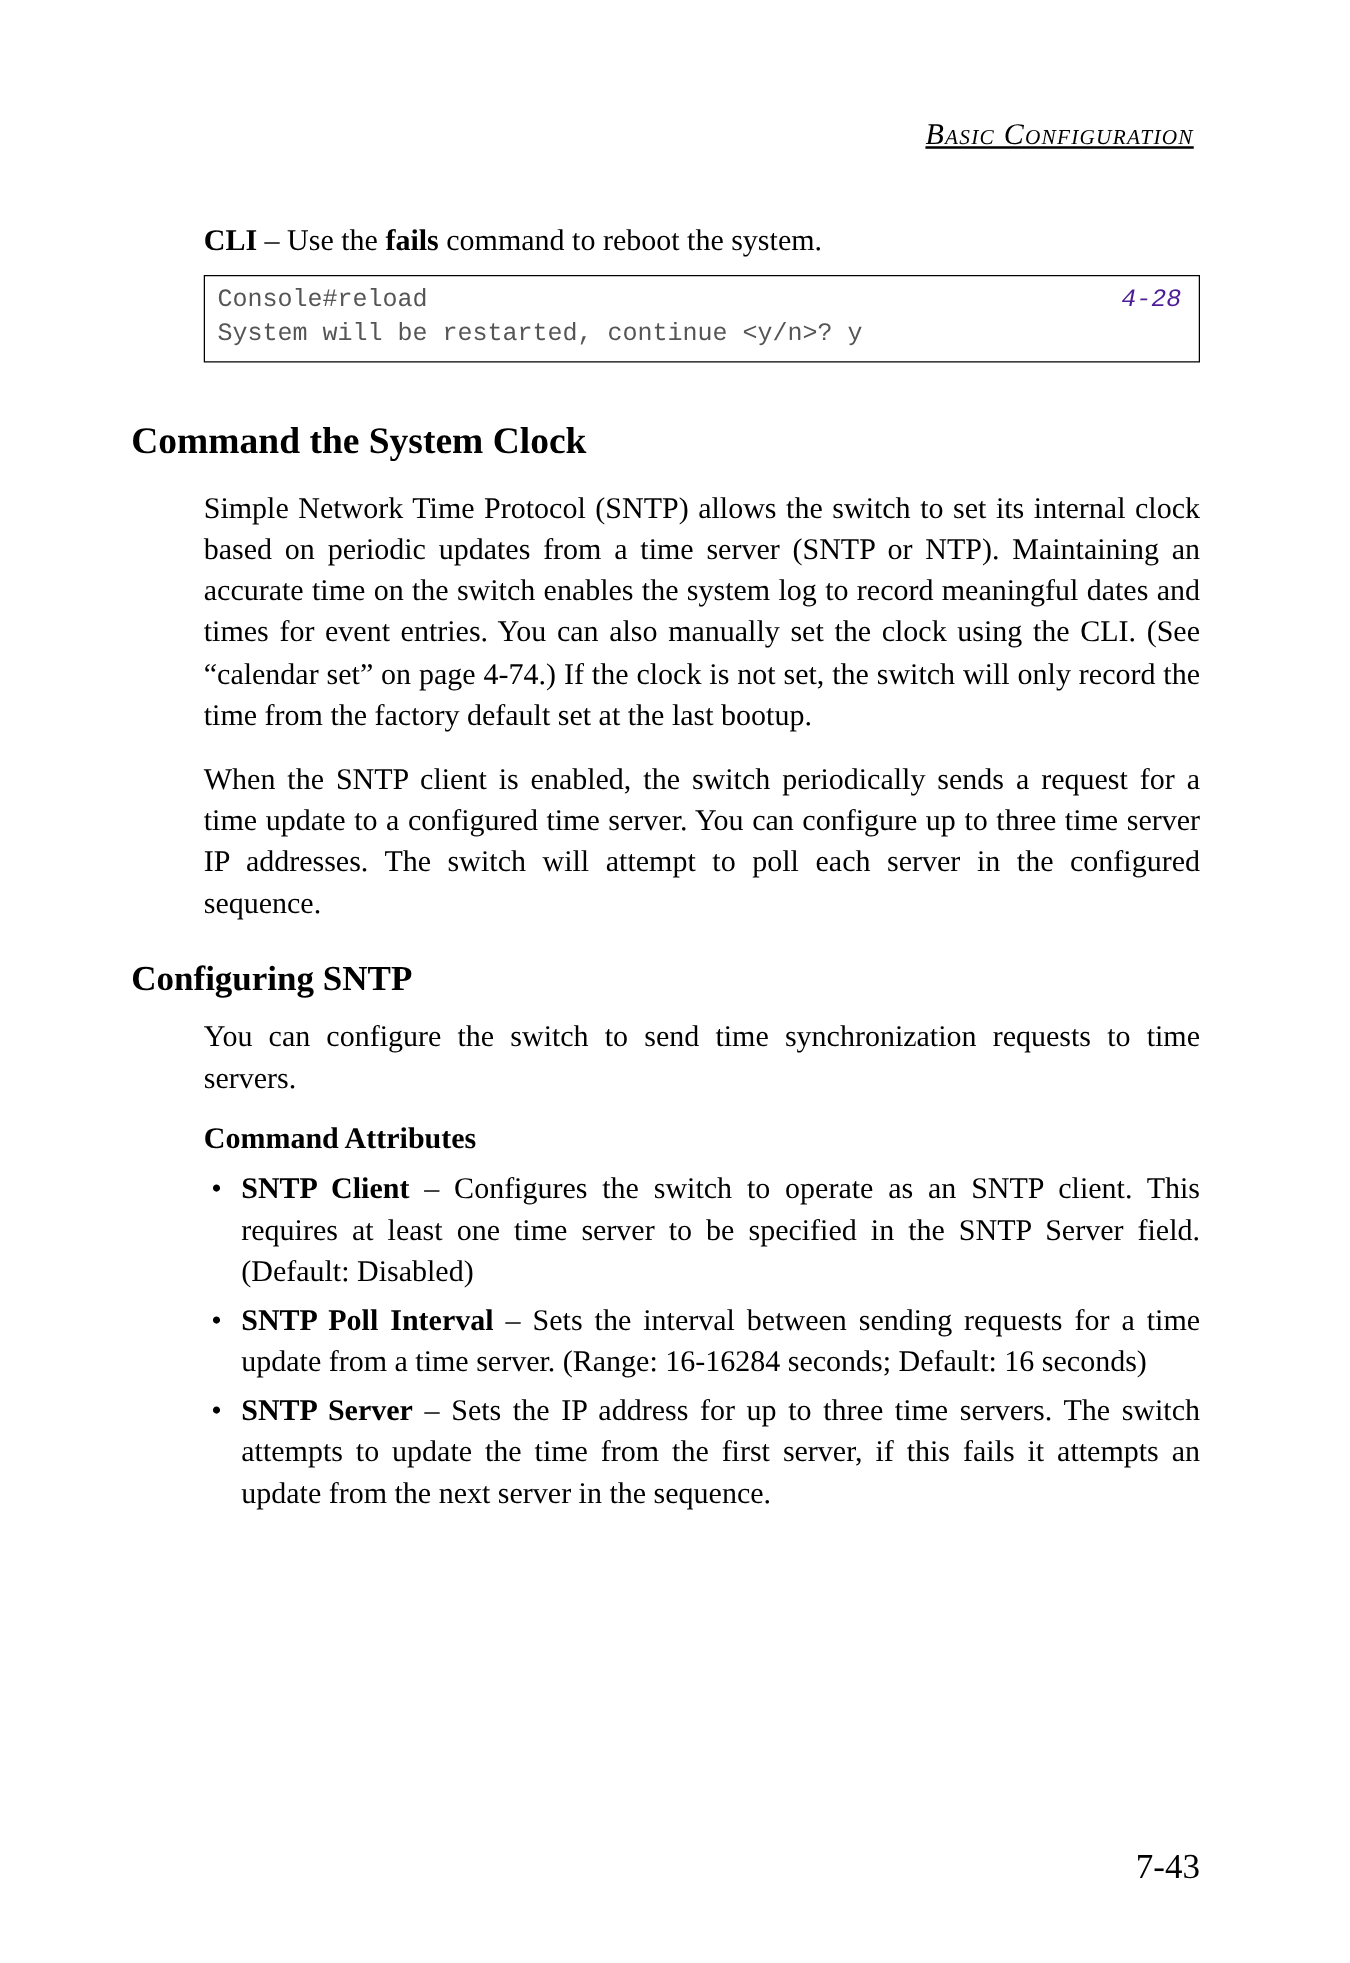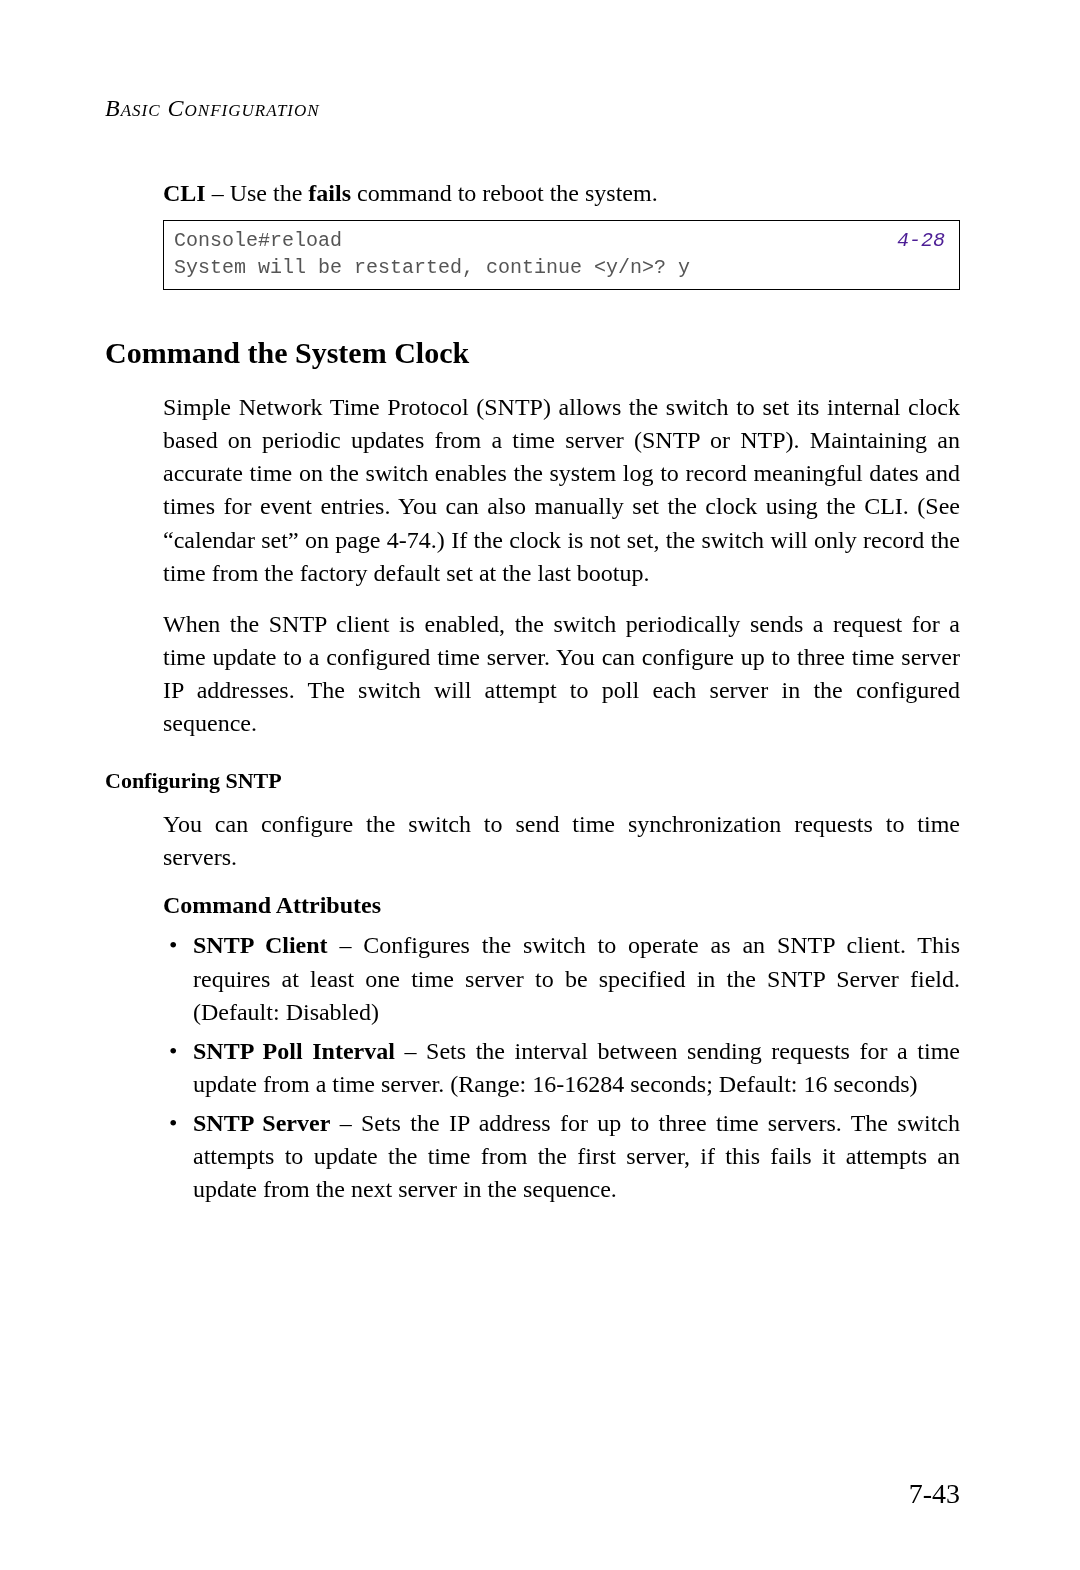--- a/index.html
+++ b/index.html
@@ -10,27 +10,28 @@
     color: #000000;
   }
   .page {
     width: 1080px;
     height: 1570px;
     position: relative;
     box-sizing: border-box;
     padding: 95px 120px 60px 105px;
   }
   .running-head {
-    text-align: left;
+    text-align: right;
     font-style: italic;
     font-variant: small-caps;
     letter-spacing: 1px;
     font-size: 24px;
     margin-bottom: 55px;
     padding-right: 5px;
+    text-decoration: underline;
   }
   .body-indent {
     margin-left: 58px;
   }
   .para {
     font-size: 24px;
     line-height: 1.38;
     margin: 0 0 14px 0;
     text-align: justify;
   }
@@ -62,21 +63,21 @@
     line-height: 1.38;
     margin-bottom: 45px;
   }
   h2.section {
     font-size: 30px;
     font-weight: bold;
     margin: 0 0 20px 0;
     line-height: 1.2;
   }
   h3.subsection {
-    font-size: 22px;
+    font-size: 28px;
     font-weight: bold;
     margin: 28px 0 14px 0;
   }
   h4.subsub {
     font-size: 24px;
     font-weight: bold;
     margin: 18px 0 10px 0;
   }
   ul.attrs {
     list-style: none;

